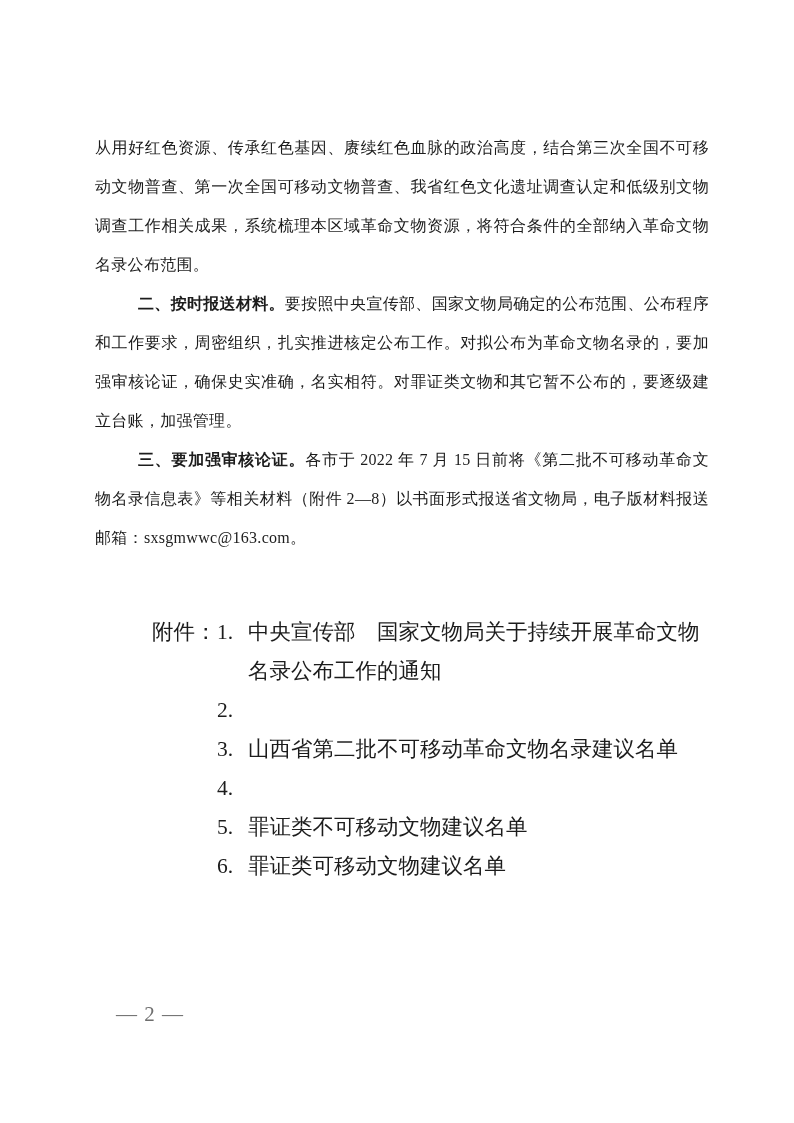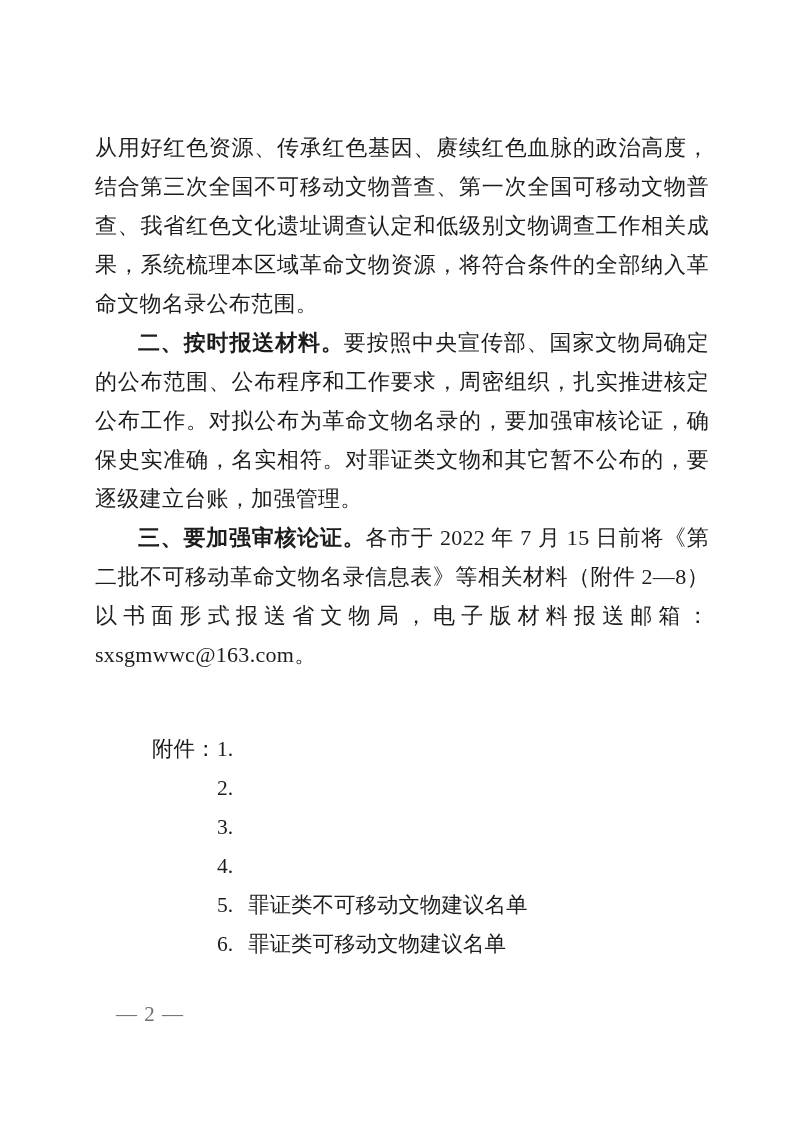--- a/index.html
+++ b/index.html
@@ -17,21 +17,21 @@
     color: #1c1c1c;
   }
   .content {
     position: absolute;
     left: 95px;
     top: 128px;
     width: 614px;
   }
   .para {
     margin: 0;
-    font-size: 22px;
+    font-size: 16px;
     line-height: 39px;
     text-align: justify;
     letter-spacing: 0.3px;
   }
   .para.indent {
     text-indent: 43px;
   }
   .lead {
     font-weight: 700;
     font-family: "Liberation Sans", "DejaVu Sans", sans-serif;
@@ -85,30 +85,32 @@
 
     <p class="para indent">
       <span class="lead">三、要加强审核论证。</span><span>各市于 2022 年 7 月 15 日前将《第二批不可移动革命文物名录信息表》等相关材料（附件 2—8）以书面形式报送省文物局，电子版材料报送邮箱：sxsgmwwc@163.com。</span>
     </p>
 
     <div class="attachments">
 
       <div class="att-row">
         <span class="att-label">附件：</span>
         <span class="att-num">1.</span>
+        <span class="att-text">中央宣传部　国家文物局关于持续开展革命文物名录公布工作的通知</span>
       </div>
 
       <div class="att-row">
         <span class="att-label"></span>
         <span class="att-num">2.</span>
       </div>
 
       <div class="att-row">
         <span class="att-label"></span>
         <span class="att-num">3.</span>
+        <span class="att-text">山西省第二批不可移动革命文物名录建议名单</span>
       </div>
 
       <div class="att-row">
         <span class="att-label"></span>
         <span class="att-num">4.</span>
       </div>
 
       <div class="att-row">
         <span class="att-label"></span>
         <span class="att-num">5.</span>

